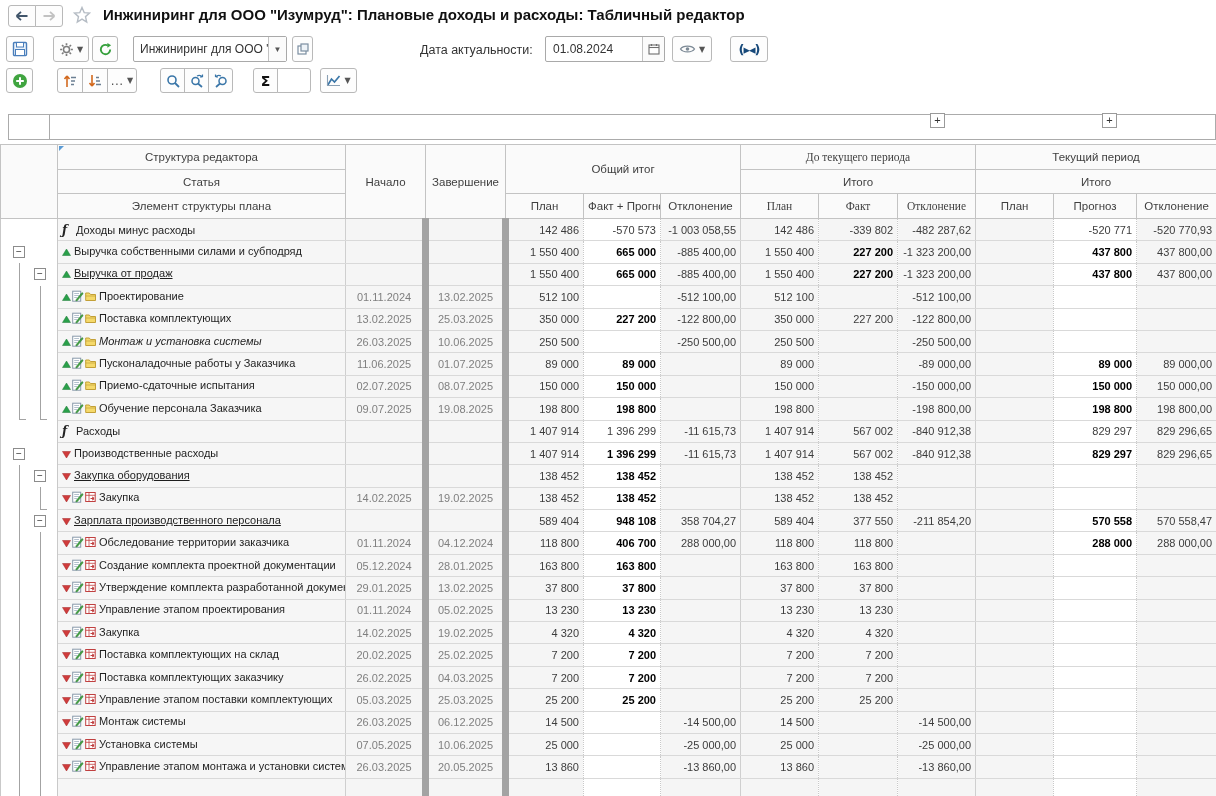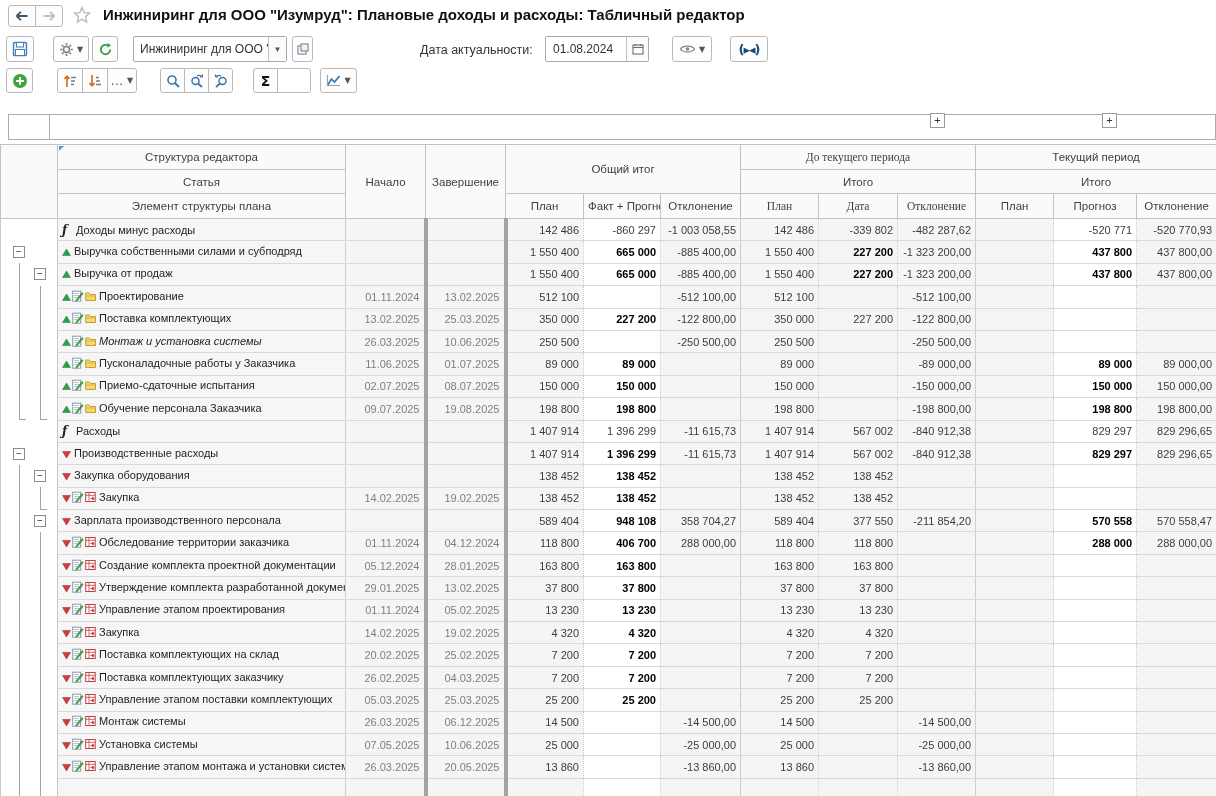--- a/index.html
+++ b/index.html
@@ -47,32 +47,32 @@
   .selmark{position:absolute;left:1px;top:1px;width:0;height:0;
            border-top:5px solid #5b9bd5;border-right:5px solid transparent;}
 
   #grid tbody tr{height:22.4px;}
   #grid tbody td{border-right:1px dotted #c9c9c9;border-bottom:1px solid #d9d9d9;
                  background:#f5f5f5;color:#3c3c3c;}
   #grid td.gsep{border-right:1px solid #cfcfcf;}
   #grid td.white{background:#fff;}
   #grid td.num{text-align:right;}
   #grid td.b{font-weight:bold;color:#000;}
-  #grid td.date{color:#7f7f7f;text-align:right;border-right:4px solid #a3a3a3;}
+  #grid td.date{color:#7f7f7f;text-align:center;border-right:7px solid #a3a3a3;}
   #grid td.labelcell{border-right:1px solid #cfcfcf;color:#1e1e1e;background:#f6f6f6;}
   #grid td.outline{position:relative;background:#fff;border-bottom:none;border-right:1px solid #c9c9c9;
                    border-left:1px solid #c9c9c9;}
   .olminus{position:absolute;box-sizing:border-box;width:12px;height:12px;top:50%;margin-top:-6px;
            border:1px solid #8c8c8c;background:#fff;font-size:10px;line-height:10px;text-align:center;
            color:#333;cursor:pointer;}
   .olline{position:absolute;top:0;bottom:0;width:0;border-left:1px solid #a3a3a3;}
   .olcorner{position:absolute;top:0;bottom:0;width:6px;border-left:1px solid #a3a3a3;border-bottom:1px solid #a3a3a3;}
 
   .labelcell .ic{display:inline-block;vertical-align:-2px;margin-right:1px;}
-  .labelcell.d0{padding-left:5px;} .labelcell.d1{padding-left:19px;} .labelcell.d2{padding-left:9px;}
+  .labelcell.d0{padding-left:5px;} .labelcell.d1{padding-left:19px;text-decoration:underline;} .labelcell.d2{padding-left:9px;}
   .fxg{font-family:"DejaVu Serif",serif;font-style:italic;font-weight:bold;color:#222;font-size:12px;
        display:inline-block;width:9px;margin-right:3px;}
   .parenicon{font-family:"DejaVu Sans",sans-serif;font-weight:bold;color:#17497a;font-size:13px;letter-spacing:-1px;}
   .sigma{font-family:"DejaVu Sans",sans-serif;font-size:14px;color:#111;font-weight:bold;}
   .dots{font-size:12px;color:#444;letter-spacing:1px;}
 </style>
 </head>
 <body>
 
 <div id="app">
@@ -127,21 +127,21 @@
         <span style="font-size:8px;color:#555;">▼</span>
       </span>
     </div>
     <div class="btn" style="left:292px;top:0;width:21px;height:26px;">
       <svg width="12" height="12" viewBox="0 0 12 12">
         <rect x="1" y="3" width="8" height="8" fill="#fff" stroke="#7b8ea1" stroke-width="1.2"></rect>
         <rect x="4" y="1" width="7" height="7" fill="#eef3f8" stroke="#7b8ea1" stroke-width="1.2"></rect>
       </svg>
     </div>
     <span class="tlabel" style="left:420px;">Дата актуальности:</span>
-    <div class="inputbox" style="left:545px;top:0;width:104px;height:26px;">
+    <div class="inputbox" style="left:545px;top:0;width:120px;height:26px;">
       <span style="flex:1;padding:0 7px;">01.08.2024</span>
       <span class="ibtn" style="width:21px;">
         <svg width="12" height="12" viewBox="0 0 12 12">
           <rect x="1" y="2" width="10" height="9" fill="#fff" stroke="#6e6e6e" stroke-width="1.1"></rect>
           <path d="M1 4.5 H11" stroke="#6e6e6e" stroke-width="1.1"></path>
           <path d="M3.5 1 V3 M8.5 1 V3" stroke="#6e6e6e" stroke-width="1.2"></path>
         </svg>
       </span>
     </div>
     <div class="btn" style="left:672px;top:0;width:40px;height:26px;">
@@ -258,35 +258,35 @@
         <th class="hsub">Статья</th>
         <th class="pale" colspan="3">Итого</th>
         <th class="pale" colspan="3">Итого</th>
       </tr>
       <tr class="h3">
         <th class="hsub">Элемент структуры плана</th>
         <th class="pink">План</th>
         <th class="pink wrap">Факт + Прогноз</th>
         <th class="pink">Отклонение</th>
         <th class="yellow">План</th>
-        <th class="yellow">Дата</th>
+        <th class="yellow">Факт</th>
         <th class="yellow">Отклонение</th>
         <th class="blue">План</th>
         <th class="blue">Прогноз</th>
         <th class="blue">Отклонение</th>
       </tr>
     </thead>
     <tbody id="rows">
         <tr>
           <td class="outline"></td>
           <td class="labelcell d0"><span class="fxg">ƒ</span><span style="margin-left: 2px; text-align: right;">Доходы минус расходы</span></td>
           <td class="date"></td>
           <td class="date"></td>
           <td class="num">142 486</td>
-          <td class="num white">-860 297</td>
+          <td class="num white">-570 573</td>
           <td class="num gsep">-1 003 058,55</td>
           <td class="num">142 486</td>
           <td class="num">-339 802</td>
           <td class="num gsep">-482 287,62</td>
           <td class="num"></td>
           <td class="num white">-520 771</td>
           <td class="num">-520 770,93</td>
         </tr>
         <tr>
           <td class="outline">

